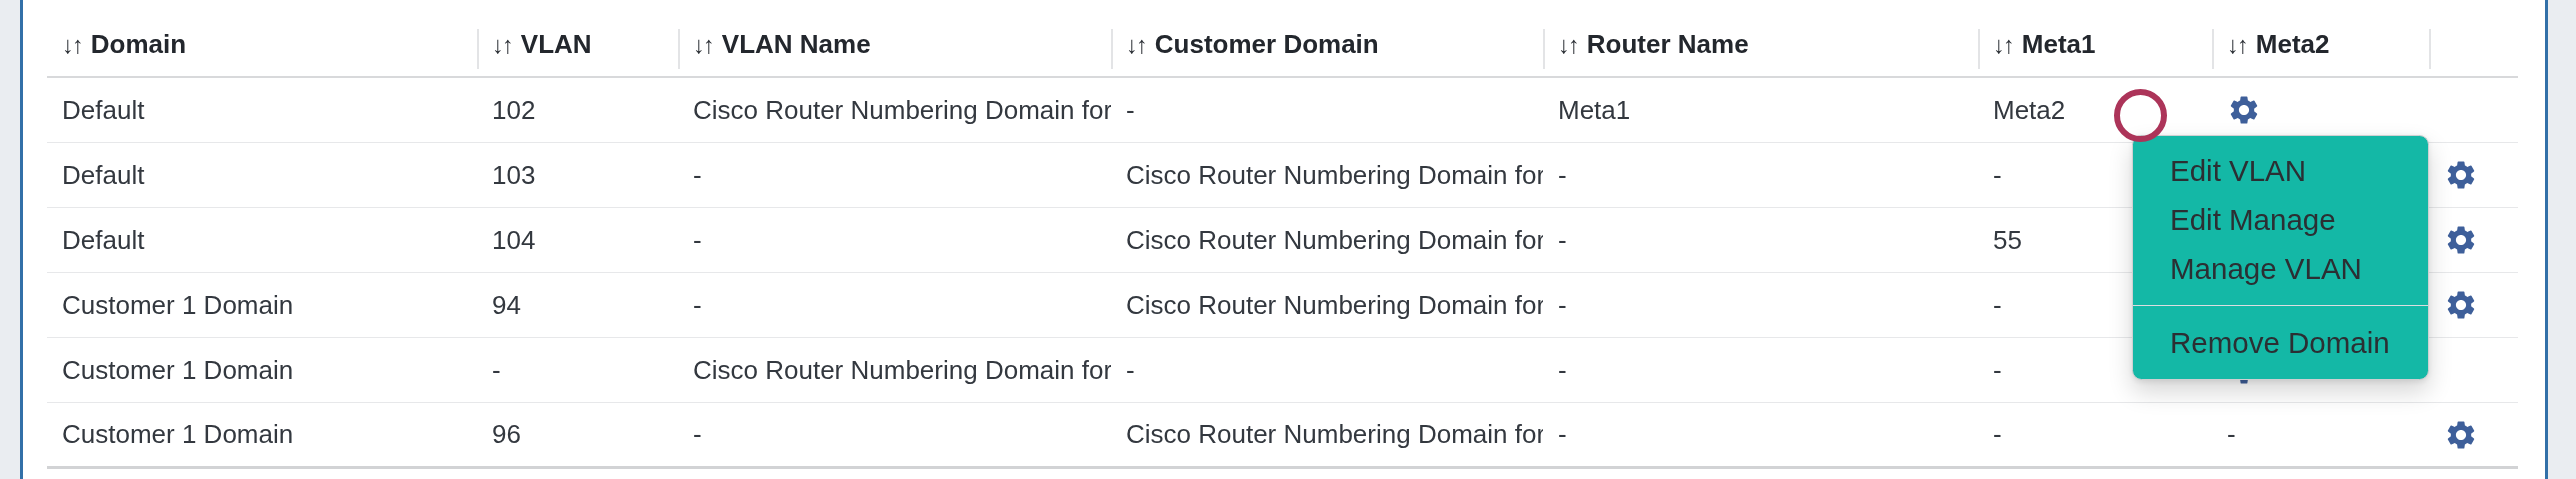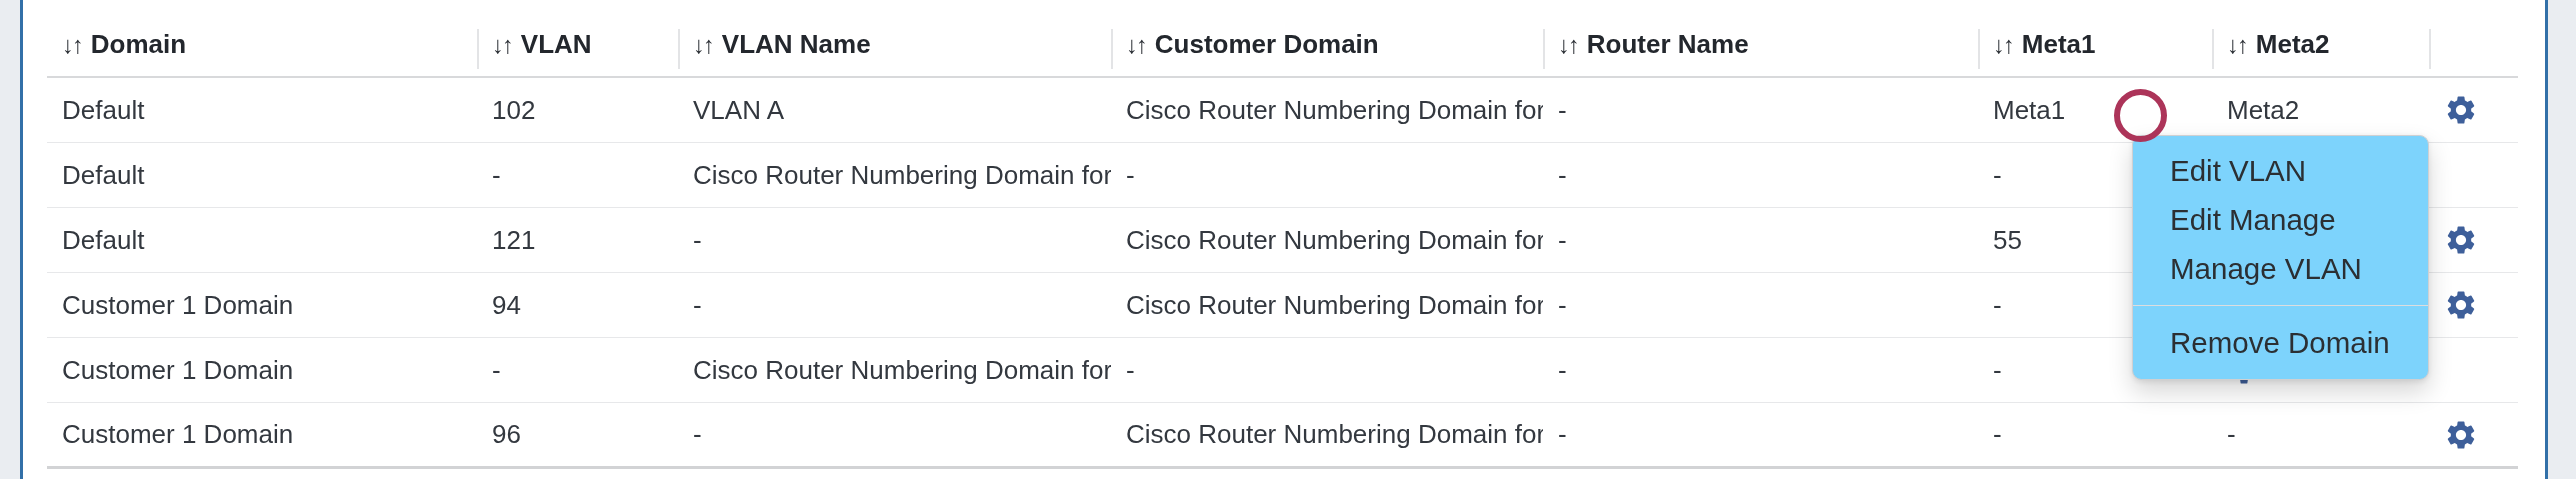--- a/index.html
+++ b/index.html
@@ -60,21 +60,21 @@
     white-space:nowrap;overflow:hidden;
   }
   .dcell.actions{padding-left:13.3px;}
   .gear-btn{
     background:none;border:none;padding:0;margin:0;cursor:pointer;
     width:38px;height:38px;display:flex;align-items:center;justify-content:center;
   }
   .gear-btn svg{width:34px;height:34px;fill:var(--gear-color);}
   .menu{
     position:absolute;left:2132px;top:135px;width:297px;box-sizing:border-box;
-    background:#7dd3fc;border:1px solid #cfd0d2;border-radius:9.5px;
+    background:#14b8a6;border:1px solid #cfd0d2;border-radius:9.5px;
     box-shadow:0 11.4px 25px rgba(0,0,0,0.16), 0 1.9px 5.7px rgba(0,0,0,0.08);
     padding:9.5px 0 11.4px 0;z-index:20;
   }
   .menu-item{
     height:49px;line-height:49px;padding-left:37px;
     font-size:29.5px;color:var(--menu-text);cursor:pointer;white-space:nowrap;
   }
   .menu-divider{height:1px;background:#dcdddf;margin:12.4px 0;}
   .annot-circle{
     position:absolute;left:2114px;top:89px;width:53px;height:53px;
@@ -117,53 +117,53 @@
         <div class="hcell vsep">
           <span class="sort">↓↑</span>
           <span>Meta2</span>
         </div>
         <div class="hcell vsep"></div>
       </div>
 
       <div class="row drow">
         <div class="dcell">Default</div>
         <div class="dcell">102</div>
-        <div class="dcell">VLAN A</div>
         <div class="dcell">Cisco Router Numbering Domain for ...</div>
         <div class="dcell">-</div>
         <div class="dcell">Meta1</div>
         <div class="dcell">Meta2</div>
         <div class="dcell actions">
           <button class="gear-btn">
             <svg viewBox="0 0 24 24">
                 <path d="M19.14 12.94c.04-.3.06-.61.06-.94 0-.32-.02-.64-.07-.94l2.03-1.58a.49.49 0 0 0 .12-.61l-1.92-3.32a.49.49 0 0 0-.59-.22l-2.39.96c-.5-.38-1.03-.7-1.62-.94l-.36-2.54a.484.484 0 0 0-.48-.41h-3.84c-.24 0-.43.17-.47.41l-.36 2.54c-.59.24-1.13.57-1.62.94l-2.39-.96a.49.49 0 0 0-.59.22L2.74 8.87c-.12.21-.08.47.12.61l2.03 1.58c-.05.3-.09.63-.09.94s.02.64.07.94l-2.03 1.58a.49.49 0 0 0-.12.61l1.92 3.32c.12.22.37.29.59.22l2.39-.96c.5.38 1.03.7 1.62.94l.36 2.54c.05.24.24.41.48.41h3.84c.24 0 .44-.17.47-.41l.36-2.54c.59-.24 1.13-.56 1.62-.94l2.39.96c.22.08.47 0 .59-.22l1.92-3.32c.12-.22.07-.47-.12-.61l-2.01-1.58zM12 15.6c-1.98 0-3.6-1.62-3.6-3.6s1.62-3.6 3.6-3.6 3.6 1.62 3.6 3.6-1.62 3.6-3.6 3.6z"></path>
               </svg>
           </button>
         </div>
       </div>
 
       <div class="row drow">
         <div class="dcell">Default</div>
+        <div class="dcell">103</div>
         <div class="dcell">-</div>
         <div class="dcell">Cisco Router Numbering Domain for ...</div>
         <div class="dcell">-</div>
         <div class="dcell">-</div>
         <div class="dcell">-</div>
         <div class="dcell actions">
           <button class="gear-btn">
             <svg viewBox="0 0 24 24">
                 <path d="M19.14 12.94c.04-.3.06-.61.06-.94 0-.32-.02-.64-.07-.94l2.03-1.58a.49.49 0 0 0 .12-.61l-1.92-3.32a.49.49 0 0 0-.59-.22l-2.39.96c-.5-.38-1.03-.7-1.62-.94l-.36-2.54a.484.484 0 0 0-.48-.41h-3.84c-.24 0-.43.17-.47.41l-.36 2.54c-.59.24-1.13.57-1.62.94l-2.39-.96a.49.49 0 0 0-.59.22L2.74 8.87c-.12.21-.08.47.12.61l2.03 1.58c-.05.3-.09.63-.09.94s.02.64.07.94l-2.03 1.58a.49.49 0 0 0-.12.61l1.92 3.32c.12.22.37.29.59.22l2.39-.96c.5.38 1.03.7 1.62.94l.36 2.54c.05.24.24.41.48.41h3.84c.24 0 .44-.17.47-.41l.36-2.54c.59-.24 1.13-.56 1.62-.94l2.39.96c.22.08.47 0 .59-.22l1.92-3.32c.12-.22.07-.47-.12-.61l-2.01-1.58zM12 15.6c-1.98 0-3.6-1.62-3.6-3.6s1.62-3.6 3.6-3.6 3.6 1.62 3.6 3.6-1.62 3.6-3.6 3.6z"></path>
               </svg>
           </button>
         </div>
       </div>
 
       <div class="row drow">
         <div class="dcell">Default</div>
-        <div class="dcell">121</div>
+        <div class="dcell">104</div>
         <div class="dcell">-</div>
         <div class="dcell">Cisco Router Numbering Domain for ...</div>
         <div class="dcell">-</div>
         <div class="dcell">55</div>
         <div class="dcell">-</div>
         <div class="dcell actions">
           <button class="gear-btn">
             <svg viewBox="0 0 24 24">
                 <path d="M19.14 12.94c.04-.3.06-.61.06-.94 0-.32-.02-.64-.07-.94l2.03-1.58a.49.49 0 0 0 .12-.61l-1.92-3.32a.49.49 0 0 0-.59-.22l-2.39.96c-.5-.38-1.03-.7-1.62-.94l-.36-2.54a.484.484 0 0 0-.48-.41h-3.84c-.24 0-.43.17-.47.41l-.36 2.54c-.59.24-1.13.57-1.62.94l-2.39-.96a.49.49 0 0 0-.59.22L2.74 8.87c-.12.21-.08.47.12.61l2.03 1.58c-.05.3-.09.63-.09.94s.02.64.07.94l-2.03 1.58a.49.49 0 0 0-.12.61l1.92 3.32c.12.22.37.29.59.22l2.39-.96c.5.38 1.03.7 1.62.94l.36 2.54c.05.24.24.41.48.41h3.84c.24 0 .44-.17.47-.41l.36-2.54c.59-.24 1.13-.56 1.62-.94l2.39.96c.22.08.47 0 .59-.22l1.92-3.32c.12-.22.07-.47-.12-.61l-2.01-1.58zM12 15.6c-1.98 0-3.6-1.62-3.6-3.6s1.62-3.6 3.6-3.6 3.6 1.62 3.6 3.6-1.62 3.6-3.6 3.6z"></path>
               </svg>

